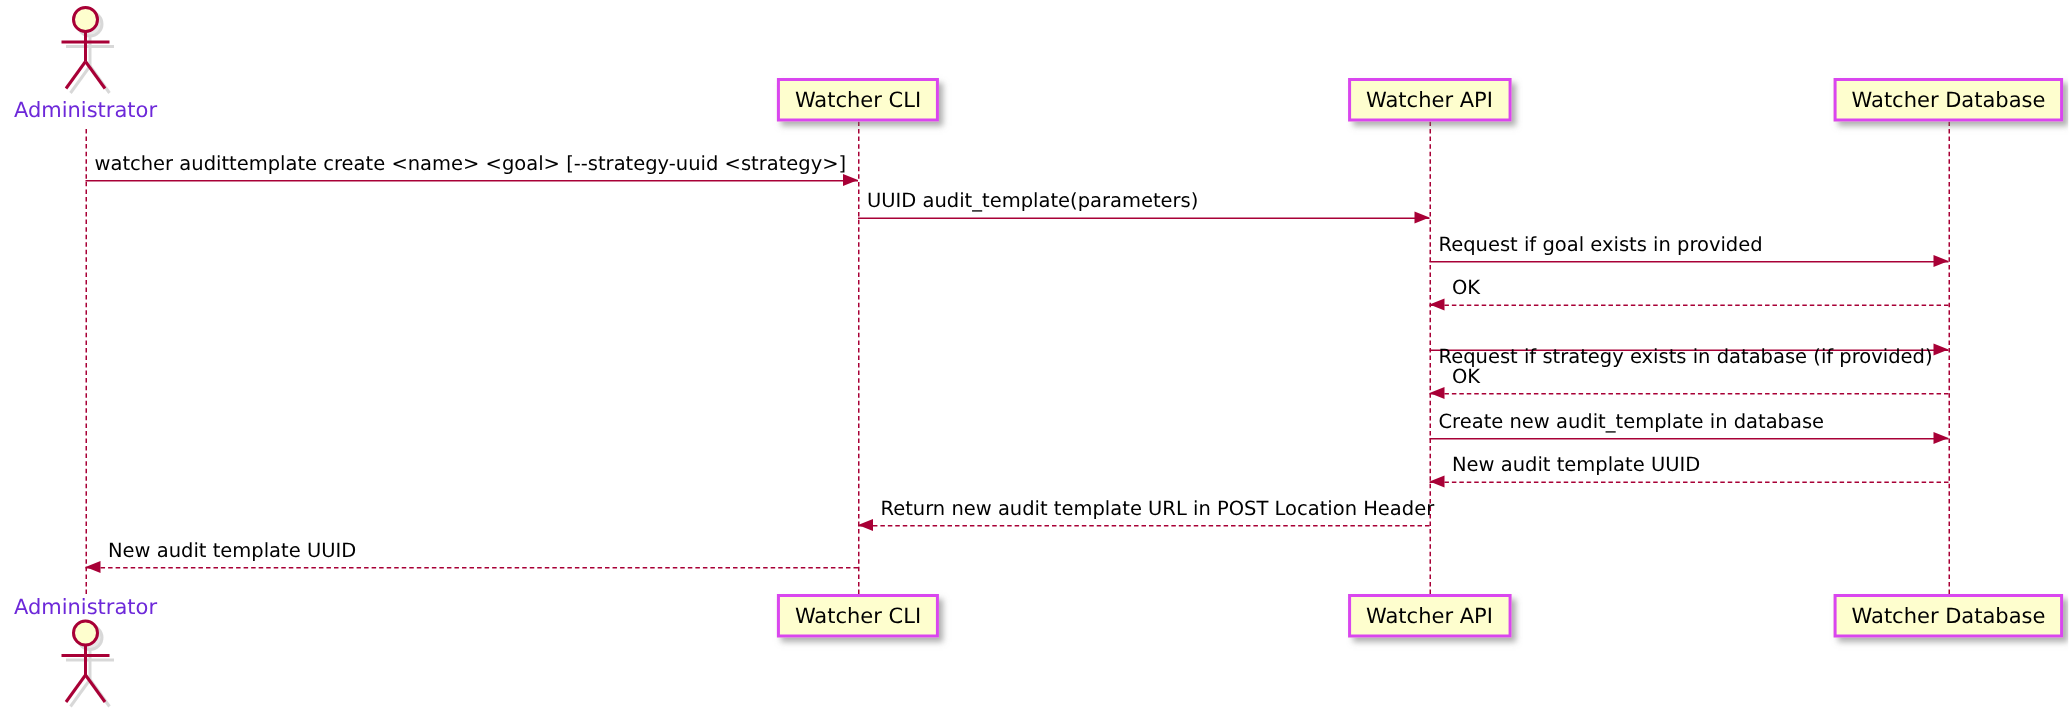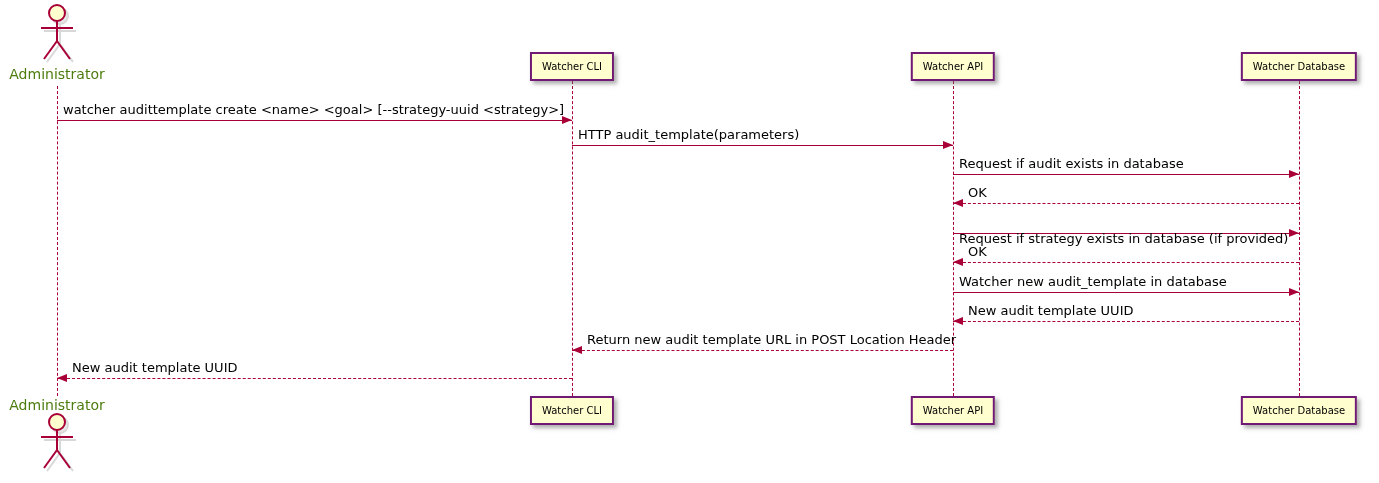--- a/index.html
+++ b/index.html
@@ -10,27 +10,27 @@
     width: 1379px;
     height: 483px;
     background: #ffffff;
     overflow: hidden;
   }
 
   .participant-box {
     position: absolute;
     transform: translateX(-50%);
     background: #FEFECE;
-    border: 2px solid #701a75;
+    border: 2px solid #d946ef;
     box-sizing: border-box;
     height: 29px;
     padding: 0 10px;
     display: flex;
     align-items: center;
-    font-size: 10px;
+    font-size: 14px;
     color: #000000;
     white-space: nowrap;
     box-shadow: 3px 3px 4px rgba(110,110,110,0.55);
   }
 
   .lifeline {
     position: absolute;
     width: 0;
     border-left: 1px dashed #A80036;
   }
@@ -53,21 +53,21 @@
     border-top: 4px solid transparent;
     border-bottom: 4px solid transparent;
   }
   .arrowhead.right { border-left: 10px solid #A80036; }
   .arrowhead.left  { border-right: 10px solid #A80036; }
 
   .actor-label {
     position: absolute;
     transform: translateX(-50%);
     font-size: 14px;
-    color: #4d7c0f;
+    color: #6d28d9;
     white-space: nowrap;
   }
 
   .actor-figure { position: absolute; }
 </style>
 </head>
 <body>
 
 <div class="diagram">
 
@@ -98,36 +98,36 @@
       <div class="participant-box" style="left: 953px; top: 52px;">Watcher API</div>
       <div class="participant-box" style="left: 953px; top: 396px;">Watcher API</div>
       <div class="lifeline" style="left: 1299px; top: 81px; height: 315px;"></div>
       <div class="participant-box" style="left: 1299px; top: 52px;">Watcher Database</div>
       <div class="participant-box" style="left: 1299px; top: 396px;">Watcher Database</div>
       <div class="msg-line solid" style="left: 57px; top: 120px; width: 515px;"></div>
       <div class="arrowhead right" style="left: 562px; top: 116px;"></div>
       <div class="msg-label" style="left: 63px; top: 102px;">watcher audittemplate create &lt;name&gt; &lt;goal&gt; [--strategy-uuid &lt;strategy&gt;]</div>
       <div class="msg-line solid" style="left: 572px; top: 145px; width: 381px;"></div>
       <div class="arrowhead right" style="left: 943px; top: 141px;"></div>
-      <div class="msg-label" style="left: 578px; top: 127px;">HTTP audit_template(parameters)</div>
+      <div class="msg-label" style="left: 578px; top: 127px;">UUID audit_template(parameters)</div>
       <div class="msg-line solid" style="left: 953px; top: 174px; width: 346px;"></div>
       <div class="arrowhead right" style="left: 1289px; top: 170px;"></div>
-      <div class="msg-label" style="left: 959px; top: 156px;">Request if audit exists in database</div>
+      <div class="msg-label" style="left: 959px; top: 156px;">Request if goal exists in provided</div>
       <div class="msg-line dashed" style="left: 953px; top: 203px; width: 346px;"></div>
       <div class="arrowhead left" style="left: 953px; top: 199px;"></div>
       <div class="msg-label" style="left: 968px; top: 185px;">OK</div>
       <div class="msg-line solid" style="left: 953px; top: 233px; width: 346px;"></div>
       <div class="arrowhead right" style="left: 1289px; top: 229px;"></div>
       <div class="msg-label" style="left: 959px; top: 215px; margin-top: 16px;">Request if strategy exists in database (if provided)</div>
       <div class="msg-line dashed" style="left: 953px; top: 262px; width: 346px;"></div>
       <div class="arrowhead left" style="left: 953px; top: 258px;"></div>
       <div class="msg-label" style="left: 968px; top: 244px;">OK</div>
       <div class="msg-line solid" style="left: 953px; top: 292px; width: 346px;"></div>
       <div class="arrowhead right" style="left: 1289px; top: 288px;"></div>
-      <div class="msg-label" style="left: 959px; top: 274px;">Watcher new audit_template in database</div>
+      <div class="msg-label" style="left: 959px; top: 274px;">Create new audit_template in database</div>
       <div class="msg-line dashed" style="left: 953px; top: 321px; width: 346px;"></div>
       <div class="arrowhead left" style="left: 953px; top: 317px;"></div>
       <div class="msg-label" style="left: 968px; top: 303px;">New audit template UUID</div>
       <div class="msg-line dashed" style="left: 572px; top: 350px; width: 381px;"></div>
       <div class="arrowhead left" style="left: 572px; top: 346px;"></div>
       <div class="msg-label" style="left: 587px; top: 332px;">Return new audit template URL in POST Location Header</div>
       <div class="msg-line dashed" style="left: 57px; top: 378px; width: 515px;"></div>
       <div class="arrowhead left" style="left: 57px; top: 374px;"></div>
       <div class="msg-label" style="left: 72px; top: 360px;">New audit template UUID</div>
     </div>

